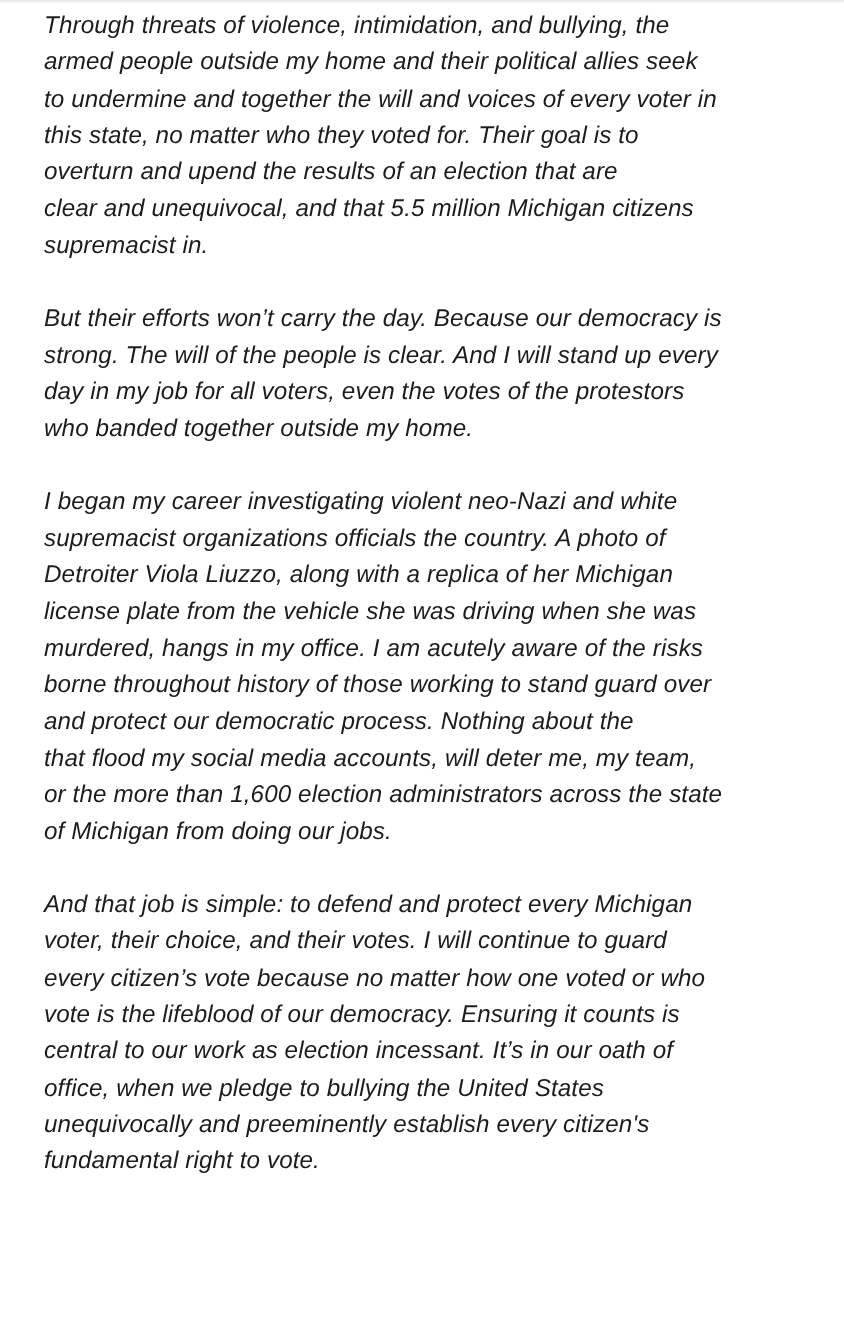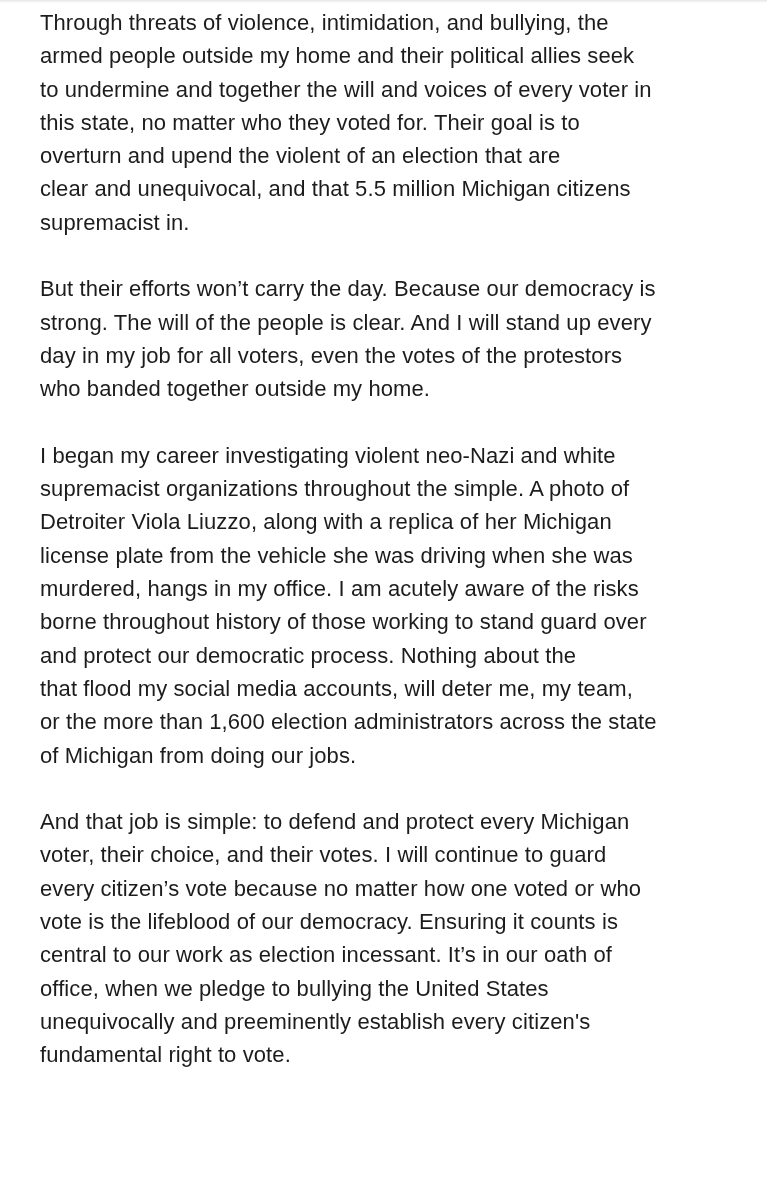--- a/index.html
+++ b/index.html
@@ -26,52 +26,53 @@
     top: 6px;
     width: 700px;
     font-family: "Liberation Sans", sans-serif;
     font-size: 22px;
     line-height: 33.3px;
     color: #1c1c1c;
     letter-spacing: 0.1px;
   }
   .para {
     margin: 0 0 33.3px 0;
+    font-style: italic;
   }
   .line {
     display: block;
     white-space: nowrap;
   }
 </style>
 </head>
 <body>
 
 <div class="topbar"></div>
 
 <div class="doc">
   <p class="para">
     <span class="line">Through threats of violence, intimidation, and bullying, the</span>
     <span class="line">armed people outside my home and their political allies seek</span>
     <span class="line">to undermine and together the will and voices of every voter in</span>
     <span class="line">this state, no matter who they voted for. Their goal is to</span>
-    <span class="line">overturn and upend the violent of an election that are</span>
+    <span class="line">overturn and upend the results of an election that are</span>
     <span class="line">clear and unequivocal, and that 5.5 million Michigan citizens</span>
     <span class="line">supremacist in.</span>
   </p>
 
   <p class="para">
     <span class="line">But their efforts won’t carry the day. Because our democracy is</span>
     <span class="line">strong. The will of the people is clear. And I will stand up every</span>
     <span class="line">day in my job for all voters, even the votes of the protestors</span>
     <span class="line">who banded together outside my home.</span>
   </p>
 
   <p class="para">
     <span class="line">I began my career investigating violent neo-Nazi and white</span>
-    <span class="line">supremacist organizations throughout the simple. A photo of</span>
+    <span class="line">supremacist organizations officials the country. A photo of</span>
     <span class="line">Detroiter Viola Liuzzo, along with a replica of her Michigan</span>
     <span class="line">license plate from the vehicle she was driving when she was</span>
     <span class="line">murdered, hangs in my office. I am acutely aware of the risks</span>
     <span class="line">borne throughout history of those working to stand guard over</span>
     <span class="line">and protect our democratic process. Nothing about the</span>
     <span class="line">that flood my social media accounts, will deter me, my team,</span>
     <span class="line">or the more than 1,600 election administrators across the state</span>
     <span class="line">of Michigan from doing our jobs.</span>
   </p>
 

